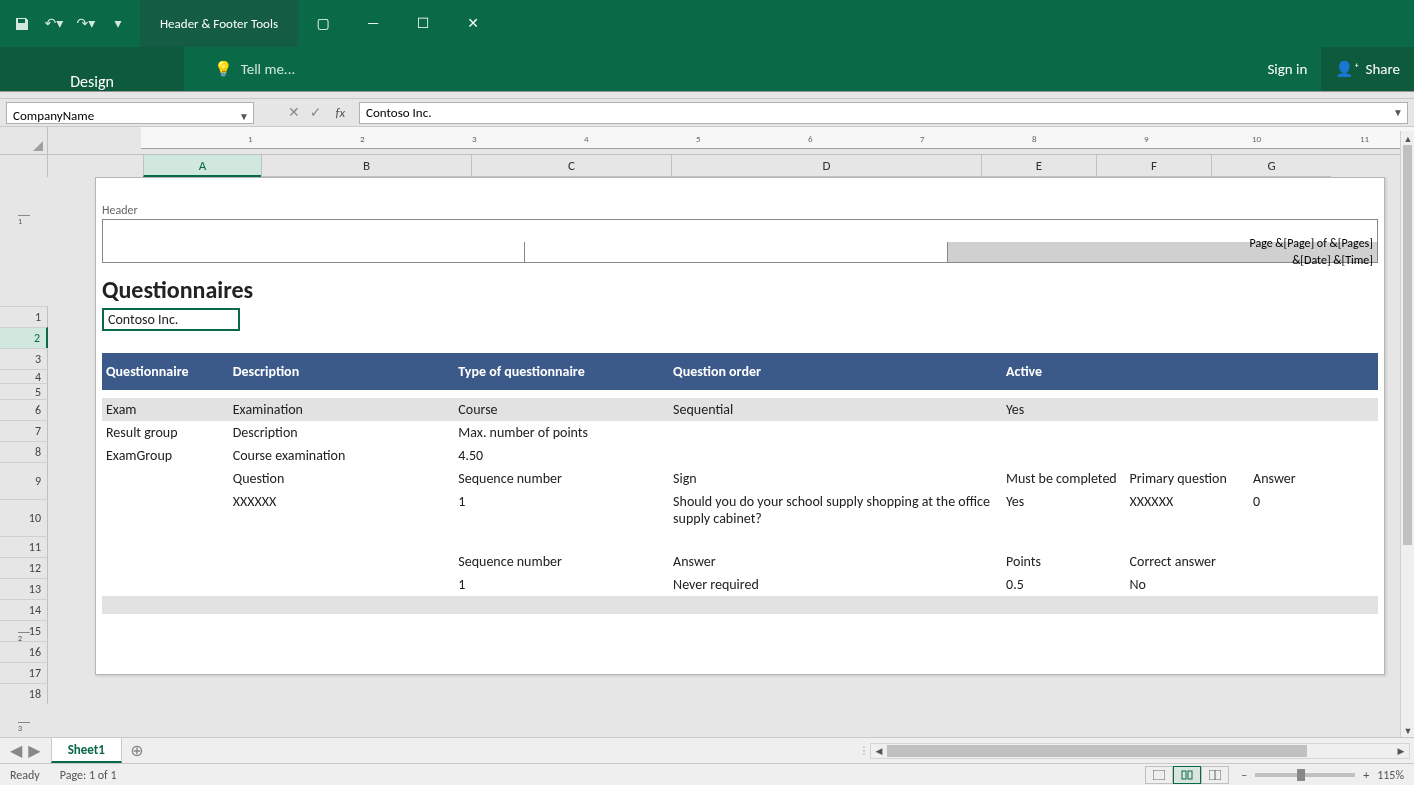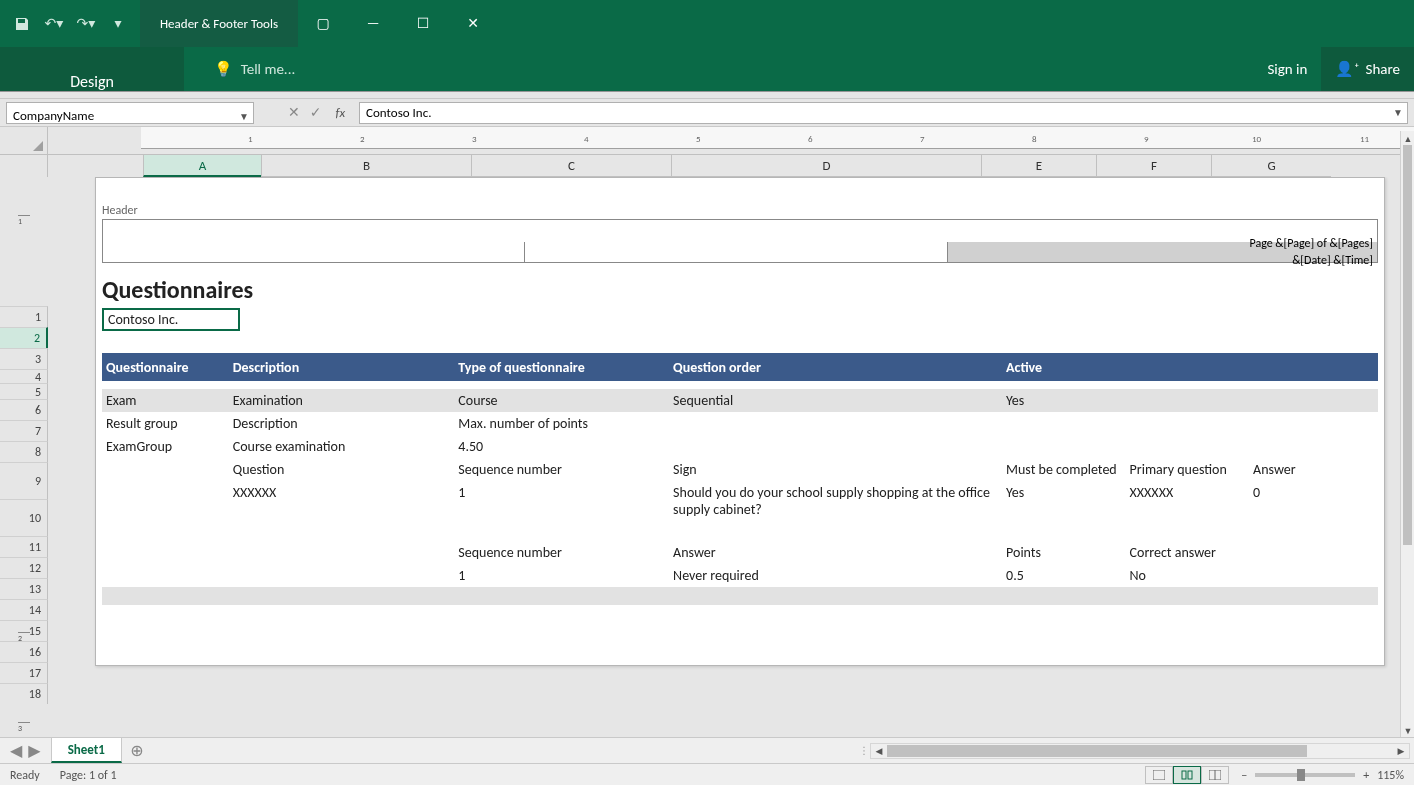--- a/index.html
+++ b/index.html
@@ -72,21 +72,21 @@
 .header-box { margin:0 6px 10px 6px; height:44px; border:1px solid #888; display:flex;}
 .header-box > div { border-right:1px solid #888; flex:1; position:relative;margin-top:22px;}
 .header-box > div:last-child { border-right:none; background:#d0d0d0; font-size:12px; display:flex; flex-direction:column; align-items:flex-end; justify-content:center; padding:0 4px; line-height:1.4;}
 
 
 .doc { padding:0 6px; font-size:14px; color:#222;}
 .doc-title { font-size:24px; font-weight:bold; padding:2px 0 4px 0;}
 .company-cell { display:inline-block; border:2px solid #0a6a47; padding:1px 60px 1px 4px; font-size:14px;}
 table.grid { width:100%; border-collapse:collapse; margin-top:22px; table-layout:fixed;}
 table.grid td, table.grid th { text-align:left; padding:3px 4px 3px 4px; font-size:14px; vertical-align:top; font-weight:normal;}
-tr.bluehdr th { background:#3b5a8a; color:#fff; font-weight:bold; height:28px; vertical-align:middle;}
+tr.bluehdr th { background:#3b5a8a; color:#fff; font-weight:bold; height:37px; vertical-align:middle;}
 tr.greyrow td { background:#e2e2e2;}
 .bold { font-weight:bold;}
 .rnum { text-align:right; padding-right:10px;}
 
 
 .vscroll { position:absolute; right:0; top:131px; bottom:48px; width:14px; background:#efefef; border-left:1px solid #d0d0d0;}
 .vscroll .thumb-bg { position:absolute; top:14px; bottom:14px; left:0; right:0; background:#efefef;}
 .vscroll .thumb { position:absolute; top:14px; left:2px; right:2px; height:400px; background:#c0c0c0;}
 .vscroll .arr { position:absolute; left:0; width:14px; height:14px; display:flex; align-items:center; justify-content:center; font-size:9px; color:#555; background:#efefef;}
 .vscroll .arr.up{top:0;} .vscroll .arr.dn{bottom:0;}

